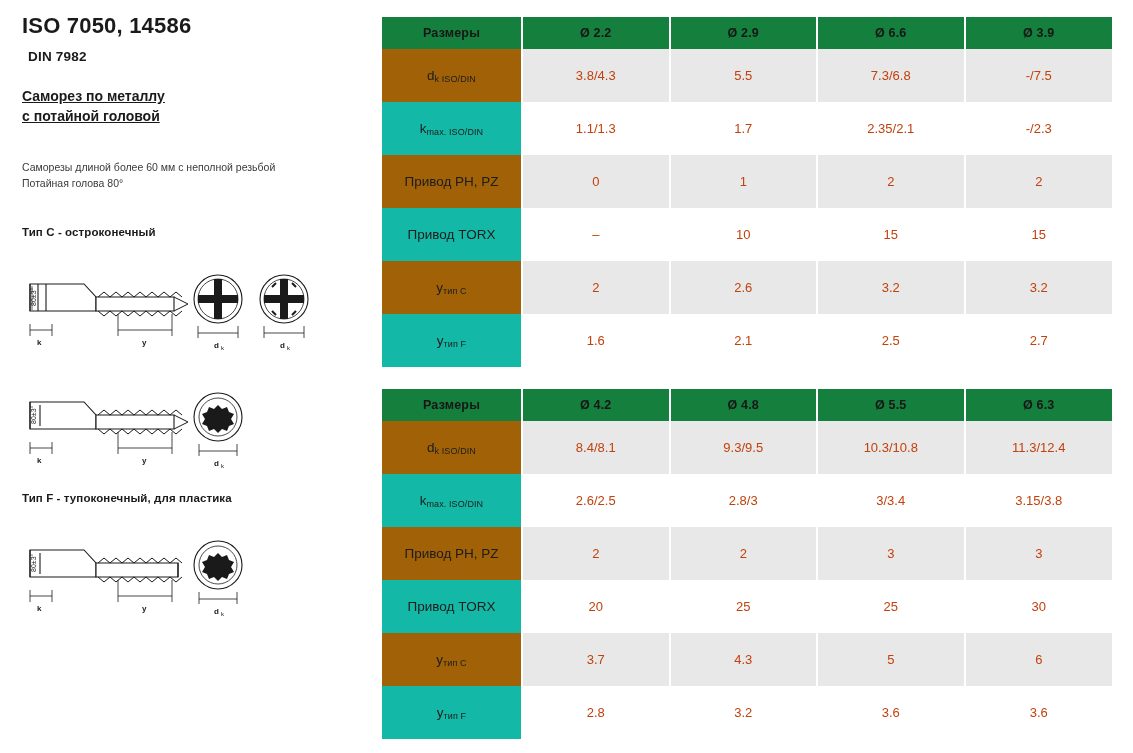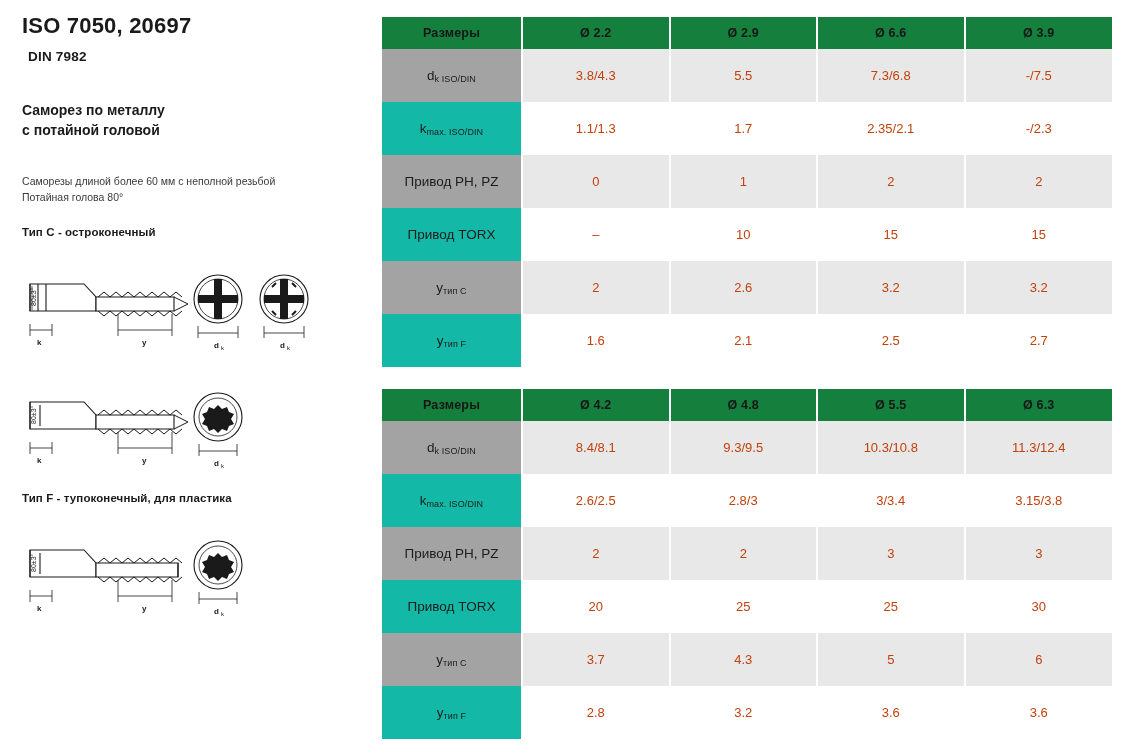--- a/index.html
+++ b/index.html
@@ -37,22 +37,23 @@
     font-weight: bold;
     color: #1a1a1a;
     margin-top: 11px;
     letter-spacing: 0.2px;
     padding-left: 6px;
   }
   .product-name {
     font-size: 14px;
     font-weight: bold;
     color: #1a1a1a;
-    margin-top: 36px;
+    margin-top: 22px;
     line-height: 1.45;
+    text-decoration: underline;
   }
   .desc {
     font-size: 10.5px;
     color: #3a3a3a;
     margin-top: 32px;
     line-height: 1.55;
   }
   .type-head {
     font-size: 11.5px;
     font-weight: bold;
@@ -120,31 +121,31 @@
     vertical-align: baseline;
     position: relative;
     top: 2px;
     letter-spacing: 0.1px;
   }
   table.spec tr.band-light td.label,
   table.spec tr.band-dark td.label { }
 
   
   table.spec tr.band-light td.label { background: #14b8a6; }
-  table.spec tr.band-dark td.label  { background: #a3a3a3; }
+  table.spec tr.band-dark td.label  { background: #a16207; }
 
 </style>
 </head>
 <body>
 
 <div id="page">
 
   <div id="left-col">
 
-    <div class="title-main">ISO 7050, 20697</div>
+    <div class="title-main">ISO 7050, 14586</div>
     <div class="title-sub">DIN 7982</div>
 
     <div class="product-name">
       <div>Саморез по металлу</div>
       <div>с потайной головой</div>
     </div>
 
     <div class="desc">
       <div>Саморезы длиной более 60 мм с неполной резьбой</div>
       <div>Потайная голова 80°</div>

